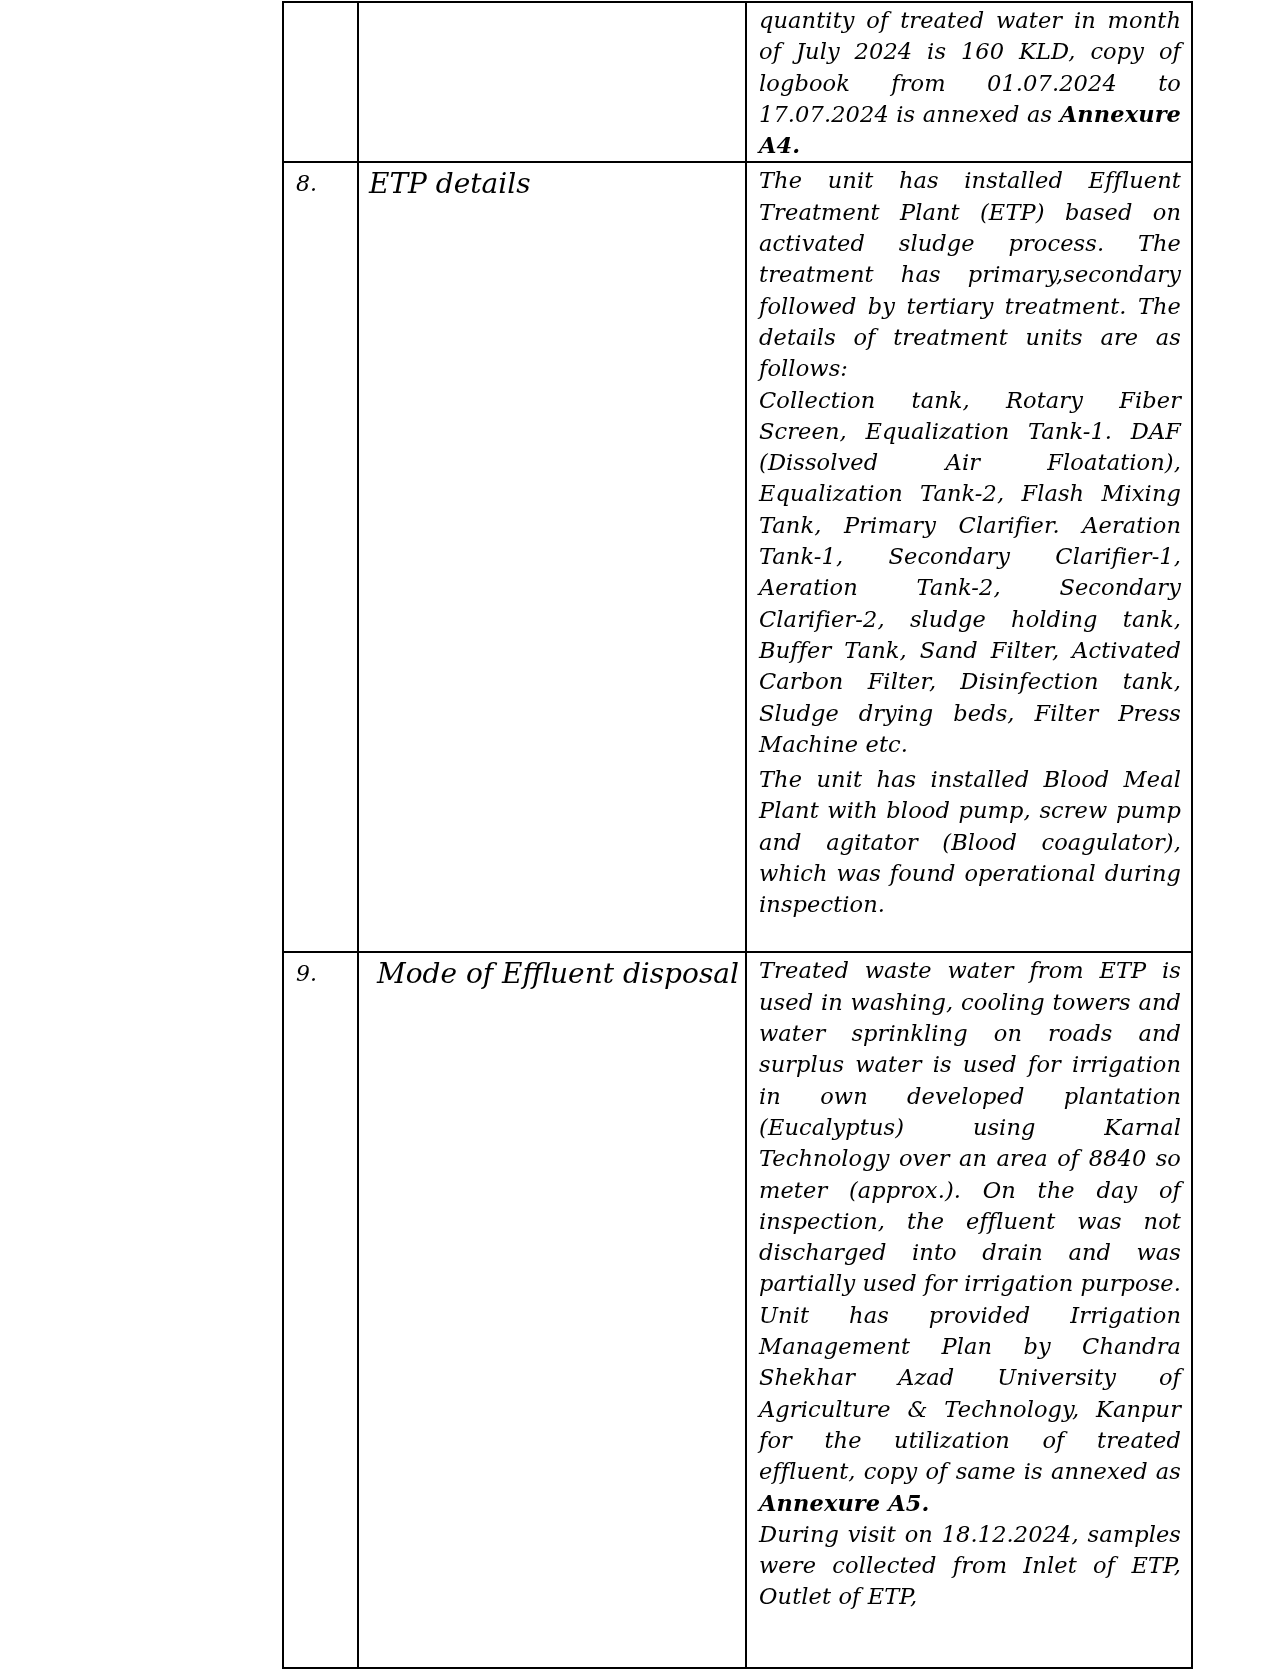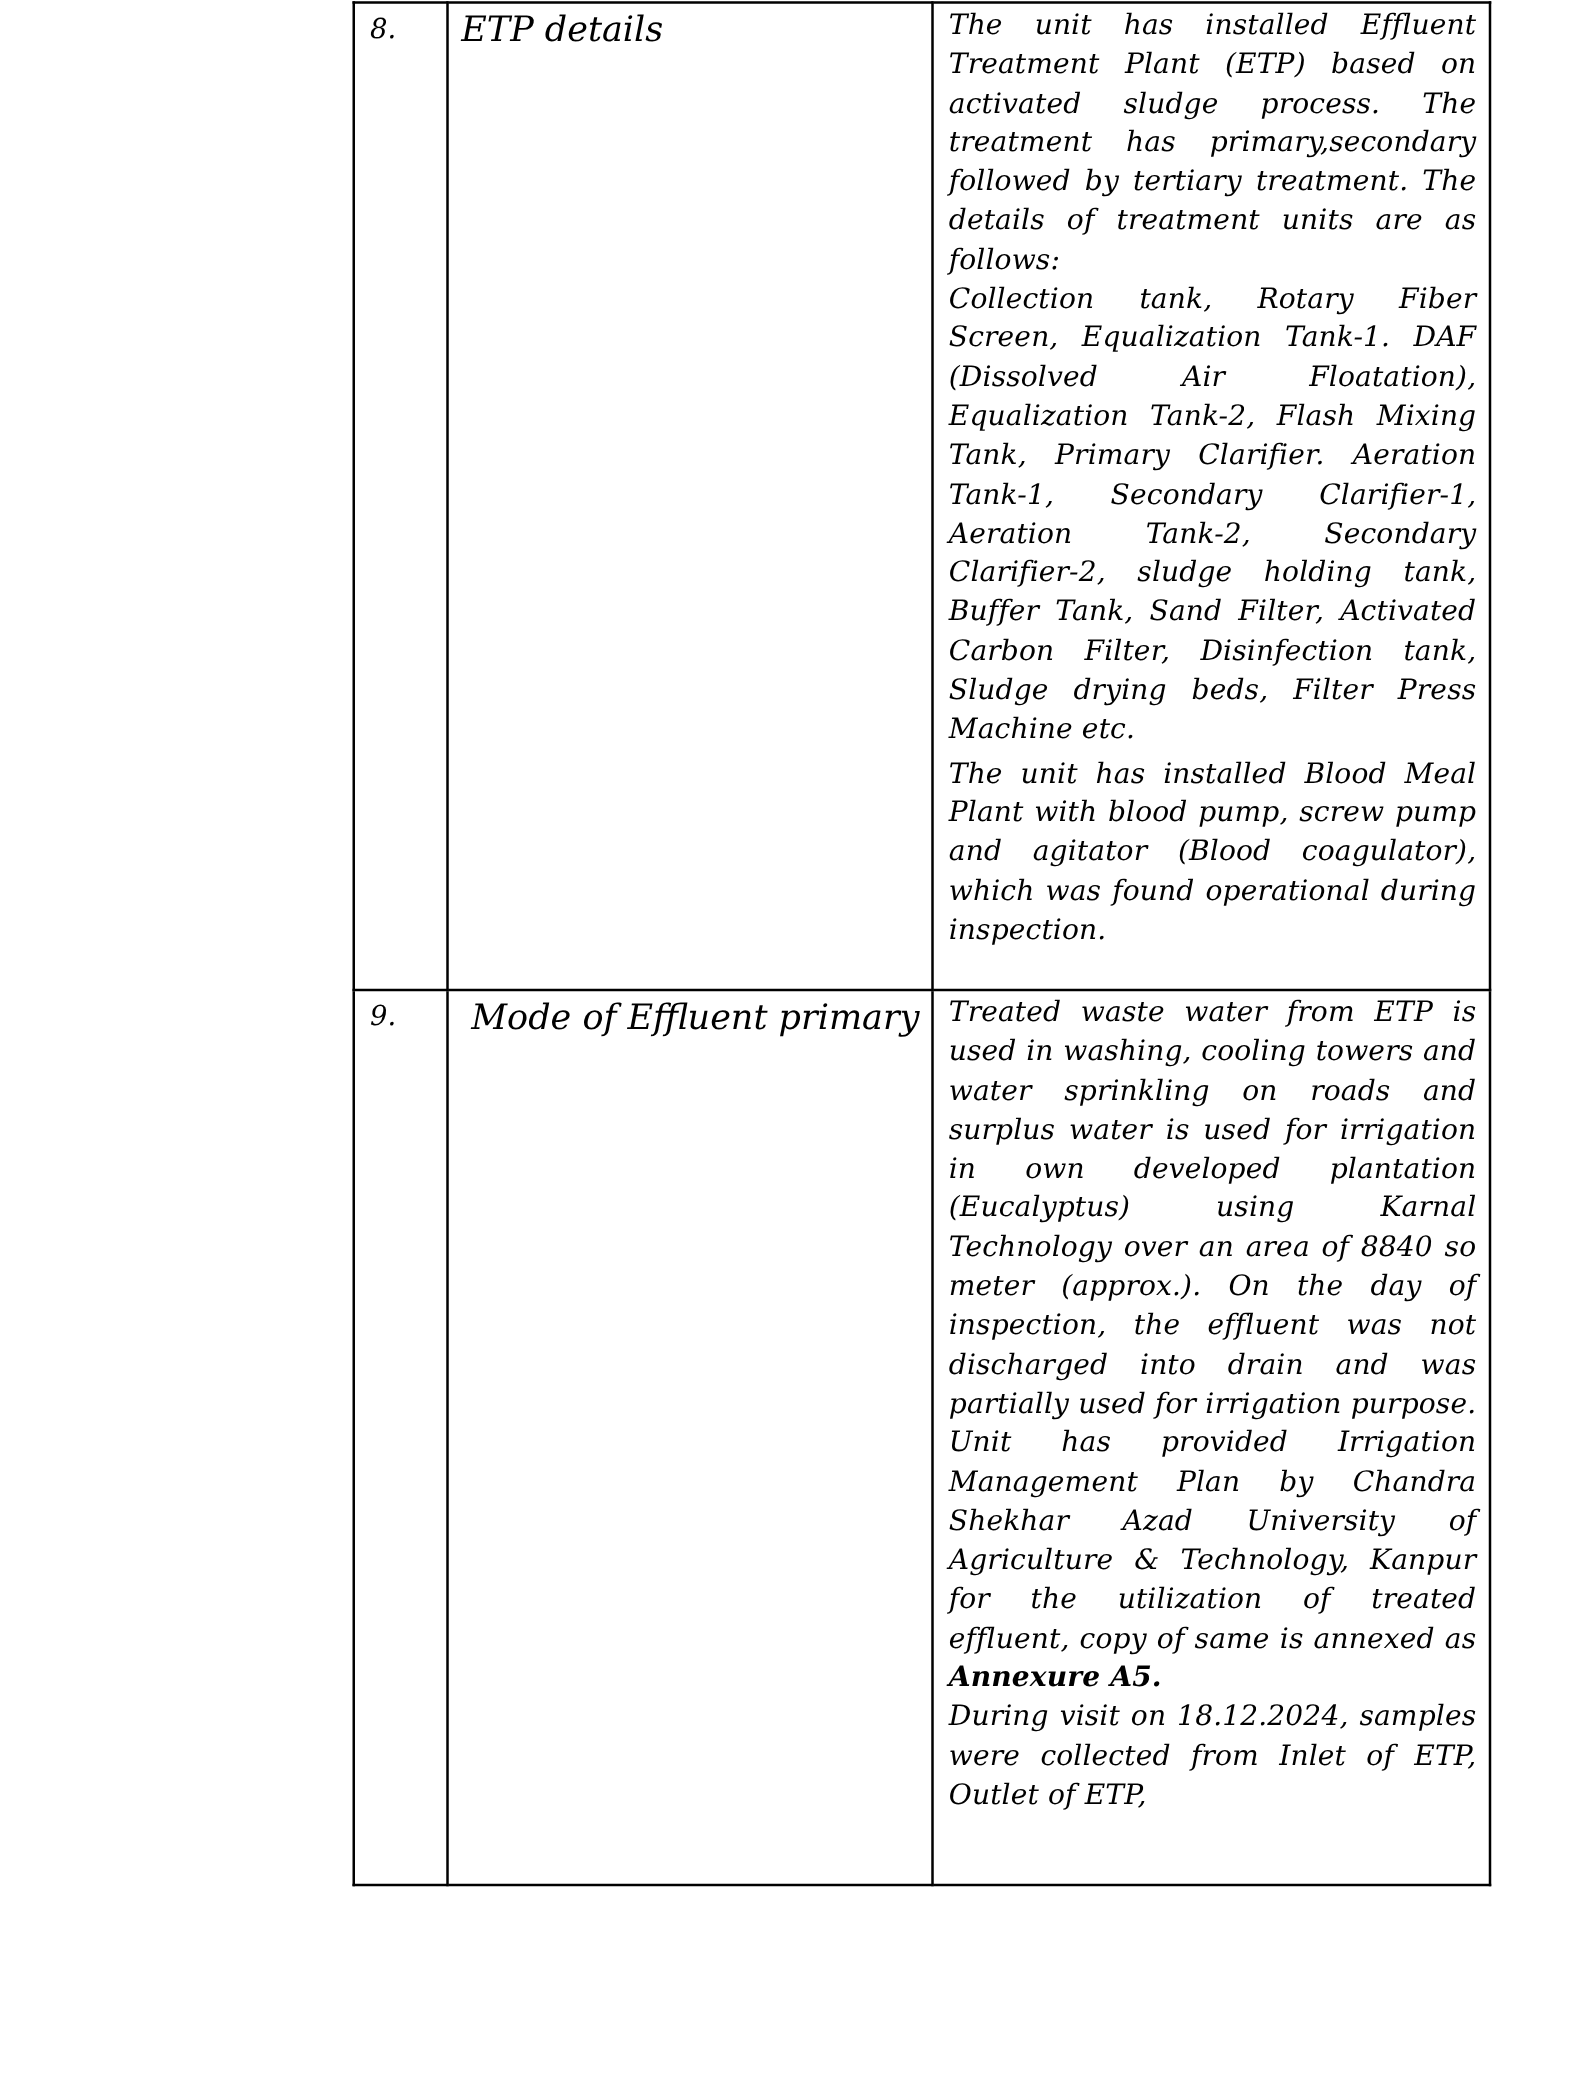--- a/index.html
+++ b/index.html
@@ -26,31 +26,38 @@
   .bold { font-weight: bold; }
   .r7 { height: 152px; }
   .r8 { height: 790px; }
   .r9 { height: 716px; }
 </style>
 </head>
 <body>
 
 <table class="tbl">
   <tbody>
+    <tr class="r7">
+      <td class="c1 num"></td>
+      <td class="c2 lbl"></td>
+      <td class="c3 txt">
+        <p><span>quantity of treated water in month of July 2024 is 160 KLD, copy of logbook from 01.07.2024 to 17.07.2024 is annexed as </span><span class="bold">Annexure A4.</span></p>
+      </td>
+    </tr>
     <tr class="r8">
       <td class="c1 num">8.</td>
       <td class="c2 lbl">ETP details</td>
       <td class="c3 txt">
         <p>The unit has installed Effluent Treatment Plant (ETP) based on activated sludge process. The treatment has primary,secondary followed by tertiary treatment. The details of treatment units are as follows:</p>
         <p>Collection tank, Rotary Fiber Screen, Equalization Tank-1. DAF (Dissolved Air Floatation), Equalization Tank-2, Flash Mixing Tank, Primary Clarifier. Aeration Tank-1, Secondary Clarifier-1, Aeration Tank-2, Secondary Clarifier-2, sludge holding tank, Buffer Tank, Sand Filter, Activated Carbon Filter, Disinfection tank, Sludge drying beds, Filter Press Machine etc.</p>
         <p class="gap">The unit has installed Blood Meal Plant with blood pump, screw pump and agitator (Blood coagulator), which was found operational during inspection.</p>
       </td>
     </tr>
     <tr class="r9">
       <td class="c1 num">9.</td>
-      <td class="c2 lbl indent">Mode of Effluent primary</td>
+      <td class="c2 lbl indent">Mode of Effluent disposal</td>
       <td class="c3 txt">
         <p><span>Treated waste water from ETP is used in washing, cooling towers and water sprinkling on roads and surplus water is used for irrigation in own developed plantation (Eucalyptus) using Karnal Technology over an area of 8840 so meter (approx.). On the day of inspection, the effluent was not discharged into drain and was partially used for irrigation purpose. Unit has provided Irrigation Management Plan by Chandra Shekhar Azad University of Agriculture &amp; Technology, Kanpur for the utilization of treated effluent, copy of same is annexed as </span><span class="bold">Annexure A5.</span></p>
         <p>During visit on 18.12.2024, samples were collected from Inlet of ETP, Outlet of ETP,</p>
       </td>
     </tr>
   </tbody>
 </table>
 
 </body></html>

